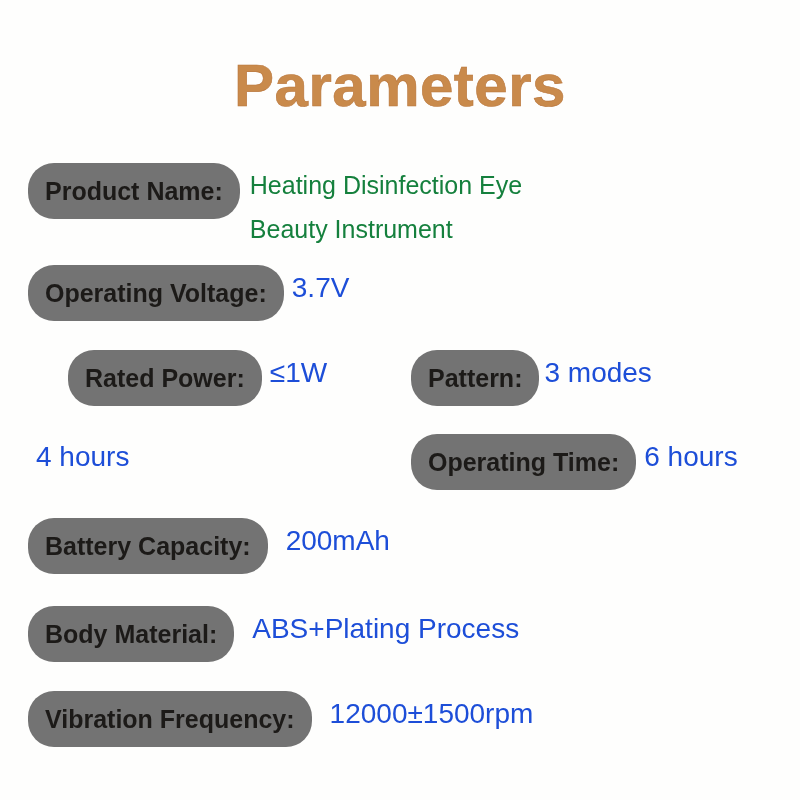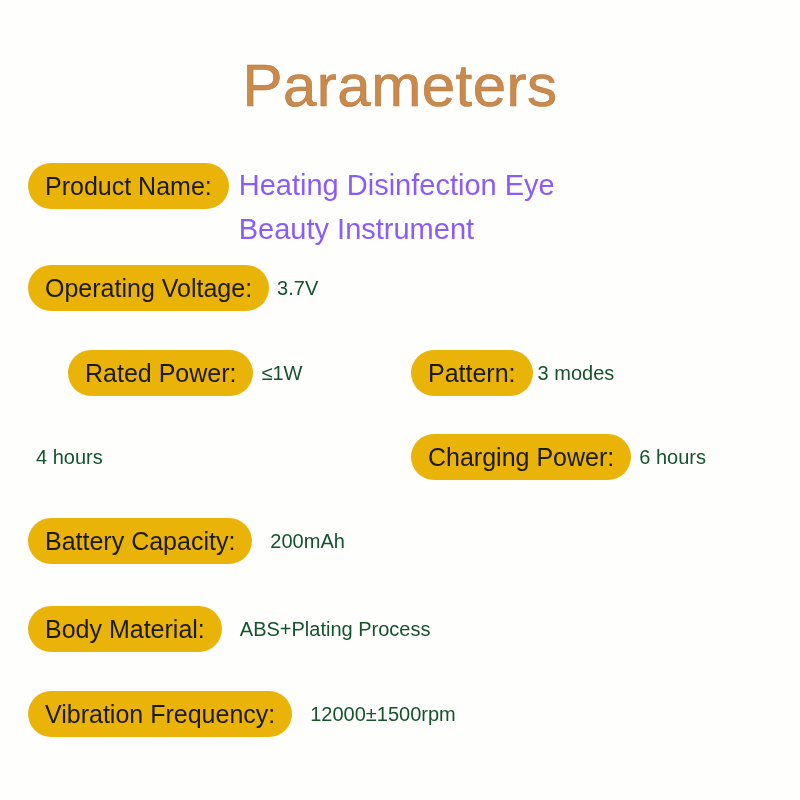--- a/index.html
+++ b/index.html
@@ -24,21 +24,21 @@
 
   
   .title {
     position: absolute;
     top: 52px;
     left: 0;
     width: 800px;
     text-align: center;
     font-size: 60px;
     line-height: 68px;
-    font-weight: normal;
+    font-weight: bold;
     letter-spacing: 0.5px;
     color: #C98A4B;
     -webkit-text-stroke: 0.6px #B9753A;
   }
 
   
   .row {
     position: absolute;
     left: 0;
     width: 800px;
@@ -49,50 +49,50 @@
 
   .cell {
     display: flex;
     align-items: flex-start;
   }
 
   .pill {
     display: inline-flex;
     align-items: center;
     justify-content: flex-start;
-    background: #eab308;
+    background: #737373;
     border-radius: 26px;
-    height: 46px;
+    height: 56px;
     padding: 0 17px;
     box-sizing: border-box;
     font-size: 25px;
     line-height: 46px;
     color: #1C1A18;
     white-space: nowrap;
-    font-weight: normal;
+    font-weight: bold;
   }
 
   .value {
-    font-size: 20px;
+    font-size: 28px;
     line-height: 46px;
-    color: #14532d;
+    color: #1d4ed8;
     white-space: nowrap;
     padding-left: 10px;
     font-weight: normal;
   }
 
   .value.gap-lg { padding-left: 18px; }
   .value.gap-sm { padding-left: 8px; }
   .value.gap-xs { padding-left: 5px; }
 
   
   .value-block {
-    font-size: 29px;
+    font-size: 25px;
     line-height: 44px;
-    color: #8b5cf6;
+    color: #15803d;
     padding-left: 10px;
     white-space: normal;
   }
   .value-block .line2 {
     display: block;
   }
 
   
   #row-product   { top: 163px; }
   #row-voltage   { top: 265px; }
@@ -140,21 +140,21 @@
       <span class="pill">Pattern:</span>
       <span class="value gap-xs">3 modes</span>
     </div>
   </div>
 
   <div class="row" id="row-usage">
     <div class="cell col-left">
       <span class="value gap-sm">4 hours</span>
     </div>
     <div class="cell col-right">
-      <span class="pill">Charging Power:</span>
+      <span class="pill">Operating Time:</span>
       <span class="value gap-sm">6 hours</span>
     </div>
   </div>
 
   <div class="row" id="row-battery">
     <div class="cell col-left">
       <span class="pill">Battery Capacity:</span>
       <span class="value gap-lg">200mAh</span>
     </div>
   </div>

